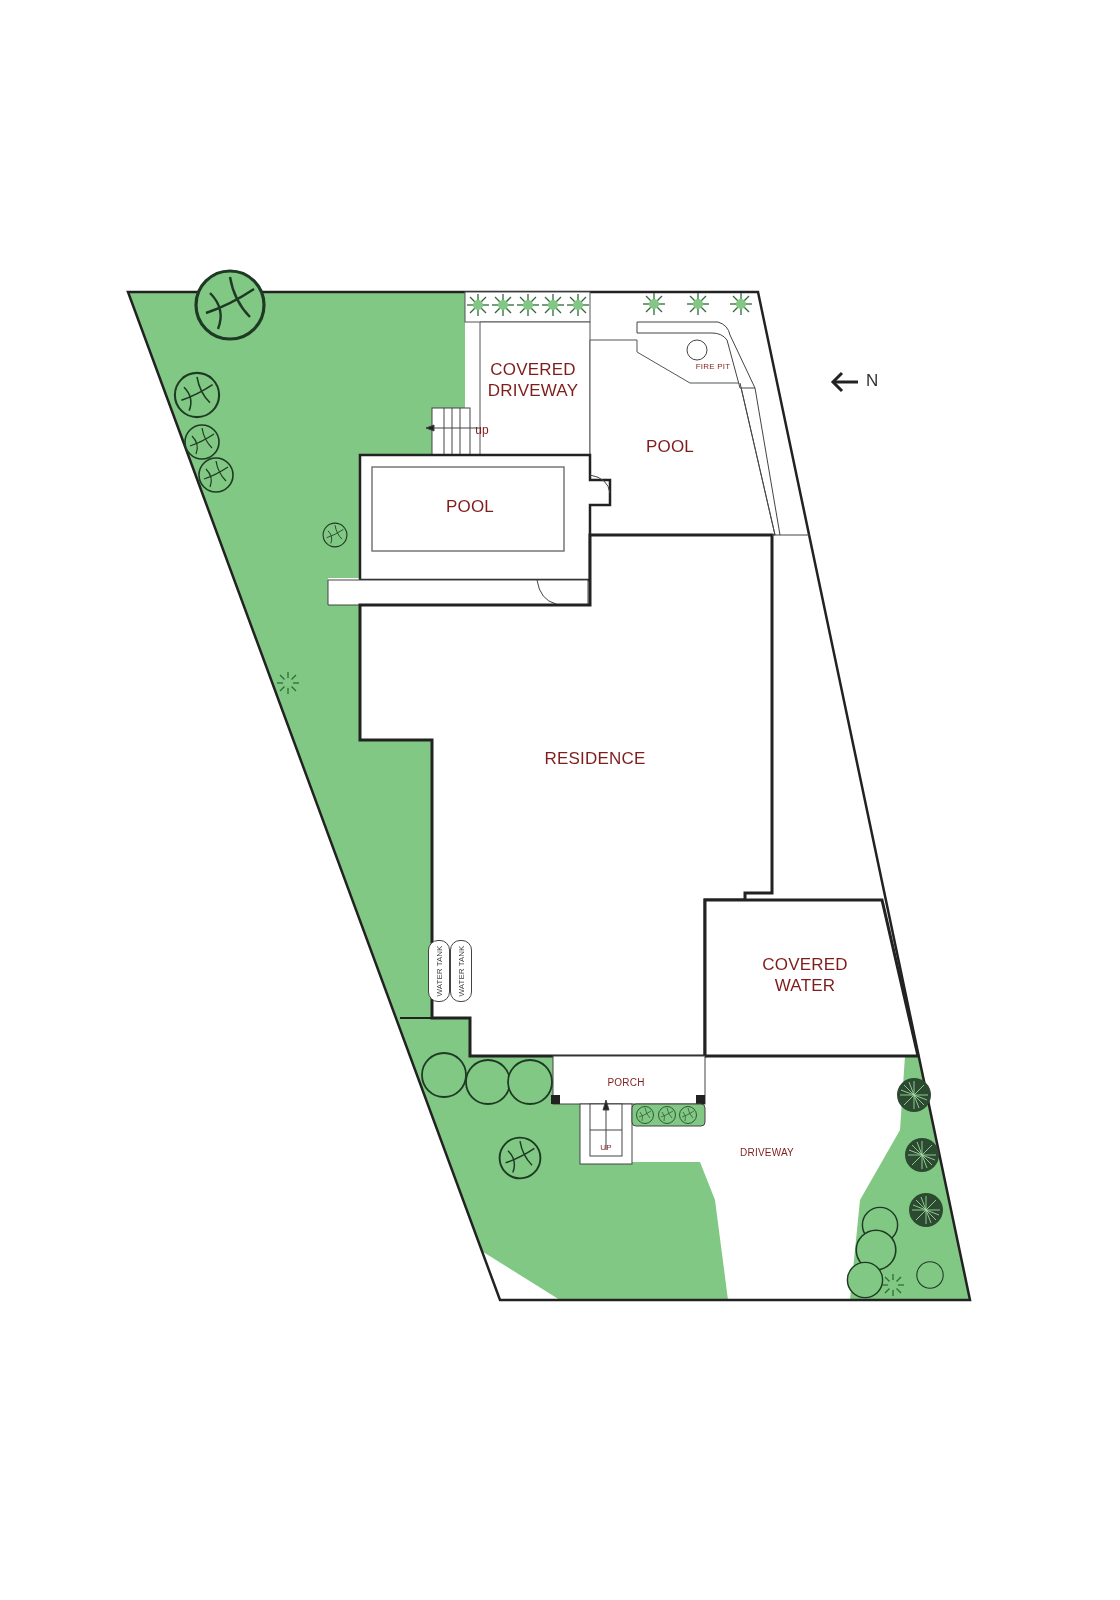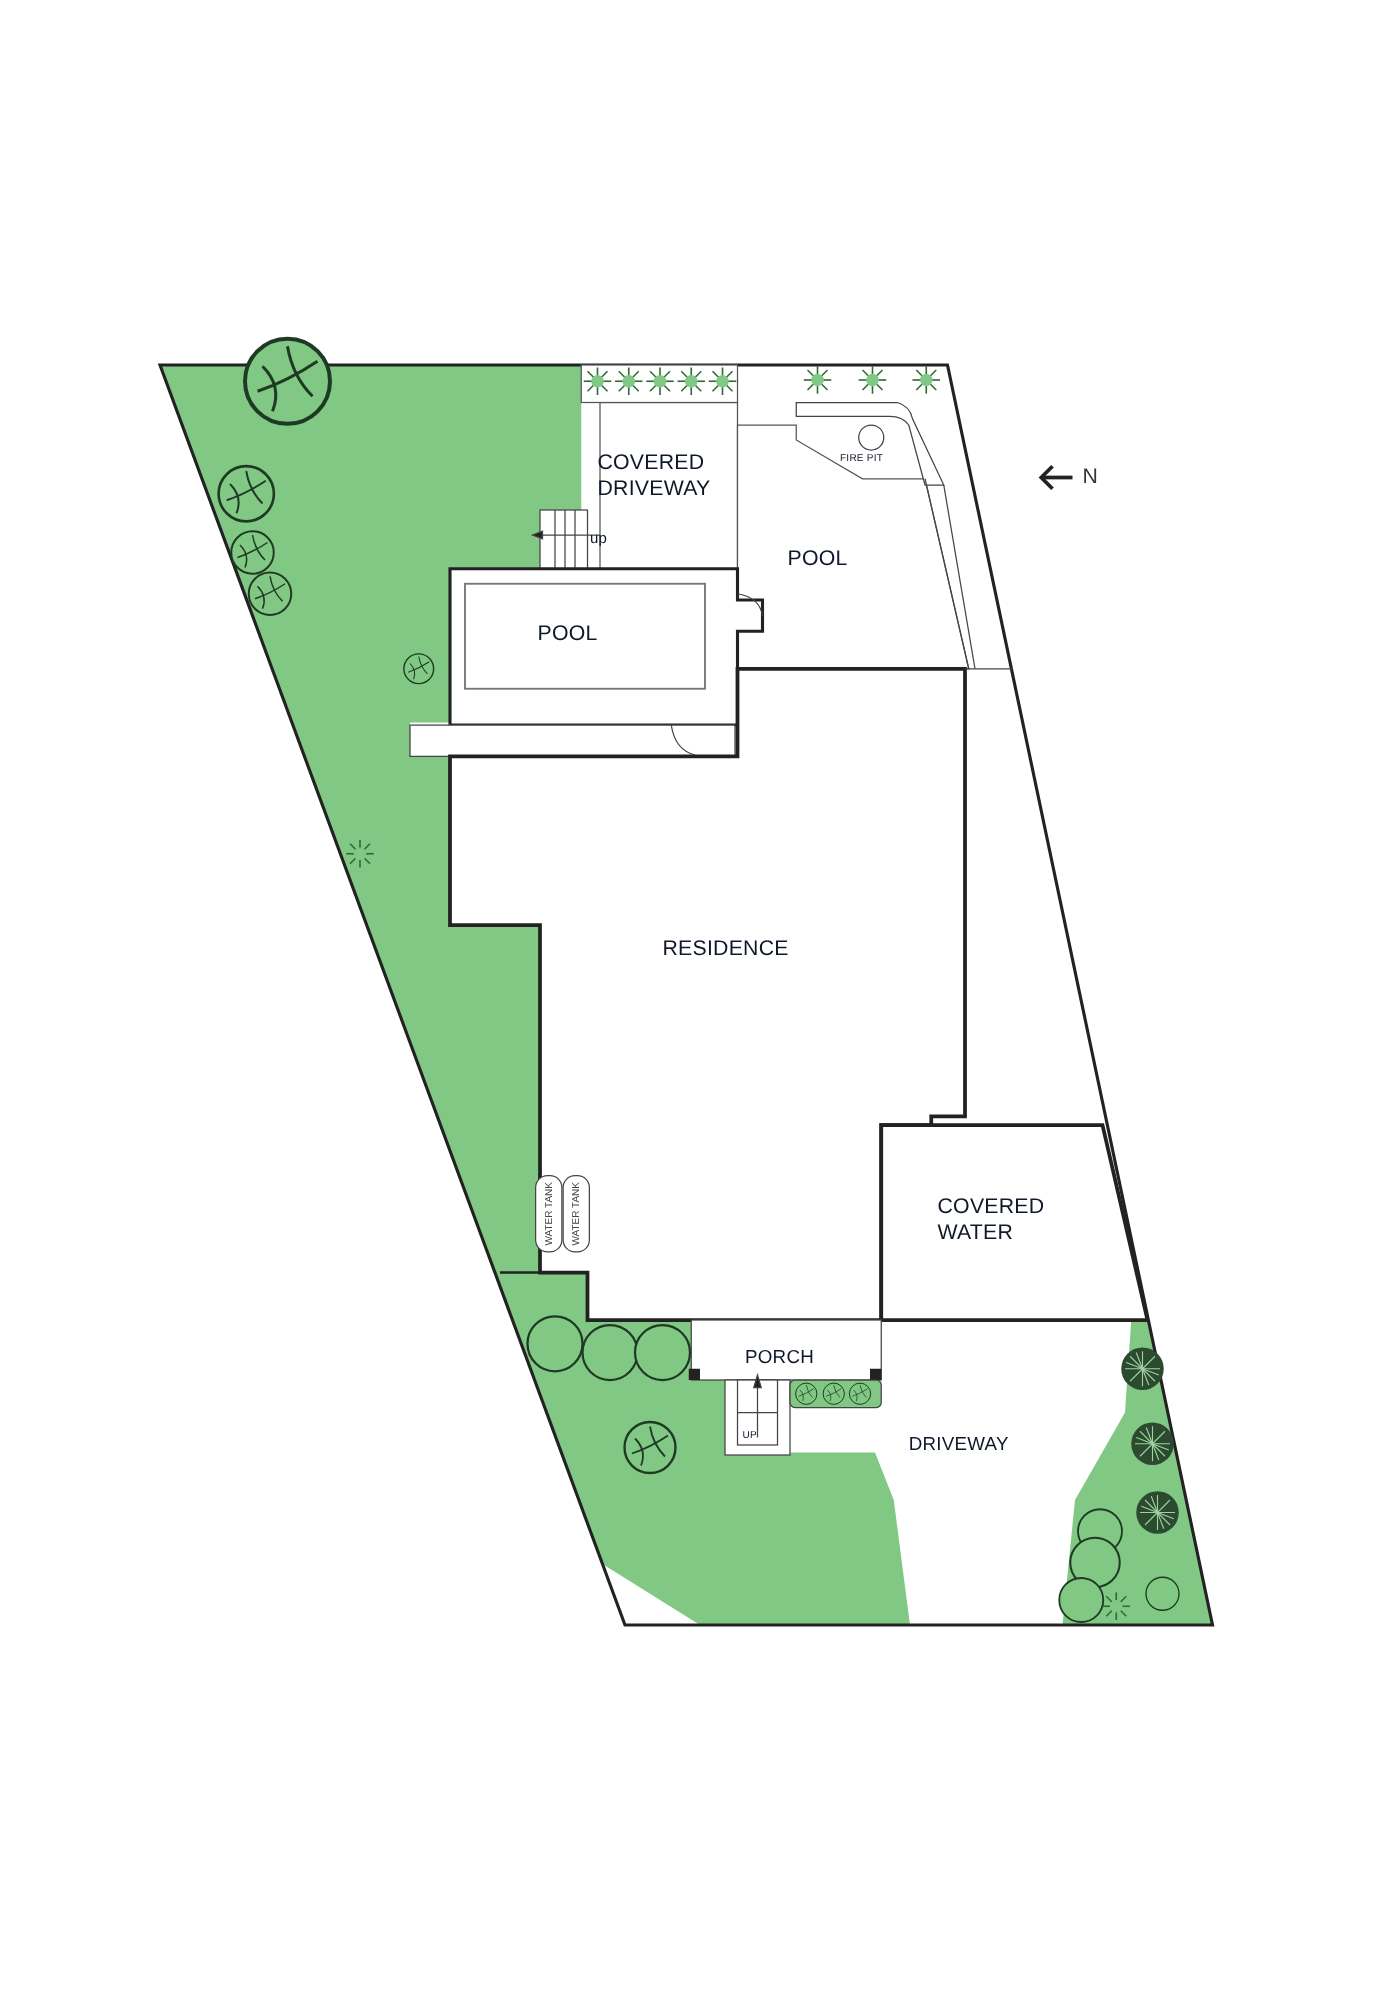--- a/index.html
+++ b/index.html
@@ -1,21 +1,21 @@
 <!DOCTYPE html>
 <html><head>
 <meta charset="utf-8">
 <style>
   html, body { margin:0; padding:0; background:#ffffff; }
   body { width:1120px; height:1600px; position:relative; overflow:hidden;
          font-family: "Liberation Sans", "DejaVu Sans", sans-serif; }
   svg { position:absolute; left:0; top:0; }
-  .lbl { position:absolute; color:#0f172a; text-align:left; letter-spacing:0.2px; line-height:1.25; }
+  .lbl { position:absolute; color:#7f1d1d; text-align:center; letter-spacing:0.2px; line-height:1.25; }
   .lbl-lg { font-size:17px; }
-  .lbl-sm { font-size:15px; }
+  .lbl-sm { font-size:10px; }
   .lbl-xs { font-size:8px; }
   .tank { position:absolute; width:20px; height:60px; border:1px solid #444; border-radius:10px; background:#fff; }
   .tank span { position:absolute; left:50%; top:50%; transform:translate(-50%,-50%) rotate(-90deg);
                font-size:8px; white-space:nowrap; color:#444; }
   .north { position:absolute; left:828px; top:370px; display:flex; align-items:center; gap:8px; }
   .north .n-txt { font-size:17px; color:#333; }
 </style>
 </head>
 <body>
 
@@ -199,21 +199,21 @@
     <polyline points="842,373 833,382 842,391"></polyline>
   </g>
 </svg>
 
 <div class="lbl lbl-lg" style="left:478px;top:359px;width:110px;">
   <div>COVERED</div>
   <div>DRIVEWAY</div>
 </div>
 <div class="lbl lbl-sm" style="left:472px;top:423px;width:20px;font-size:12px;">up</div>
 <div class="lbl lbl-lg" style="left:630px;top:436px;width:80px;">POOL</div>
-<div class="lbl lbl-xs" style="left:672px;top:362px;width:50px;">FIRE PIT</div>
+<div class="lbl lbl-xs" style="left:688px;top:362px;width:50px;">FIRE PIT</div>
 <div class="lbl lbl-lg" style="left:430px;top:496px;width:80px;">POOL</div>
 <div class="lbl lbl-lg" style="left:530px;top:748px;width:130px;">RESIDENCE</div>
 <div class="lbl lbl-lg" style="left:750px;top:954px;width:110px;">
   <div>COVERED</div>
   <div>WATER</div>
 </div>
 <div class="lbl lbl-sm" style="left:596px;top:1077px;width:60px;">PORCH</div>
 <div class="lbl lbl-xs" style="left:594px;top:1143px;width:24px;">UP</div>
 <div class="lbl lbl-sm" style="left:727px;top:1147px;width:80px;">DRIVEWAY</div>
 

